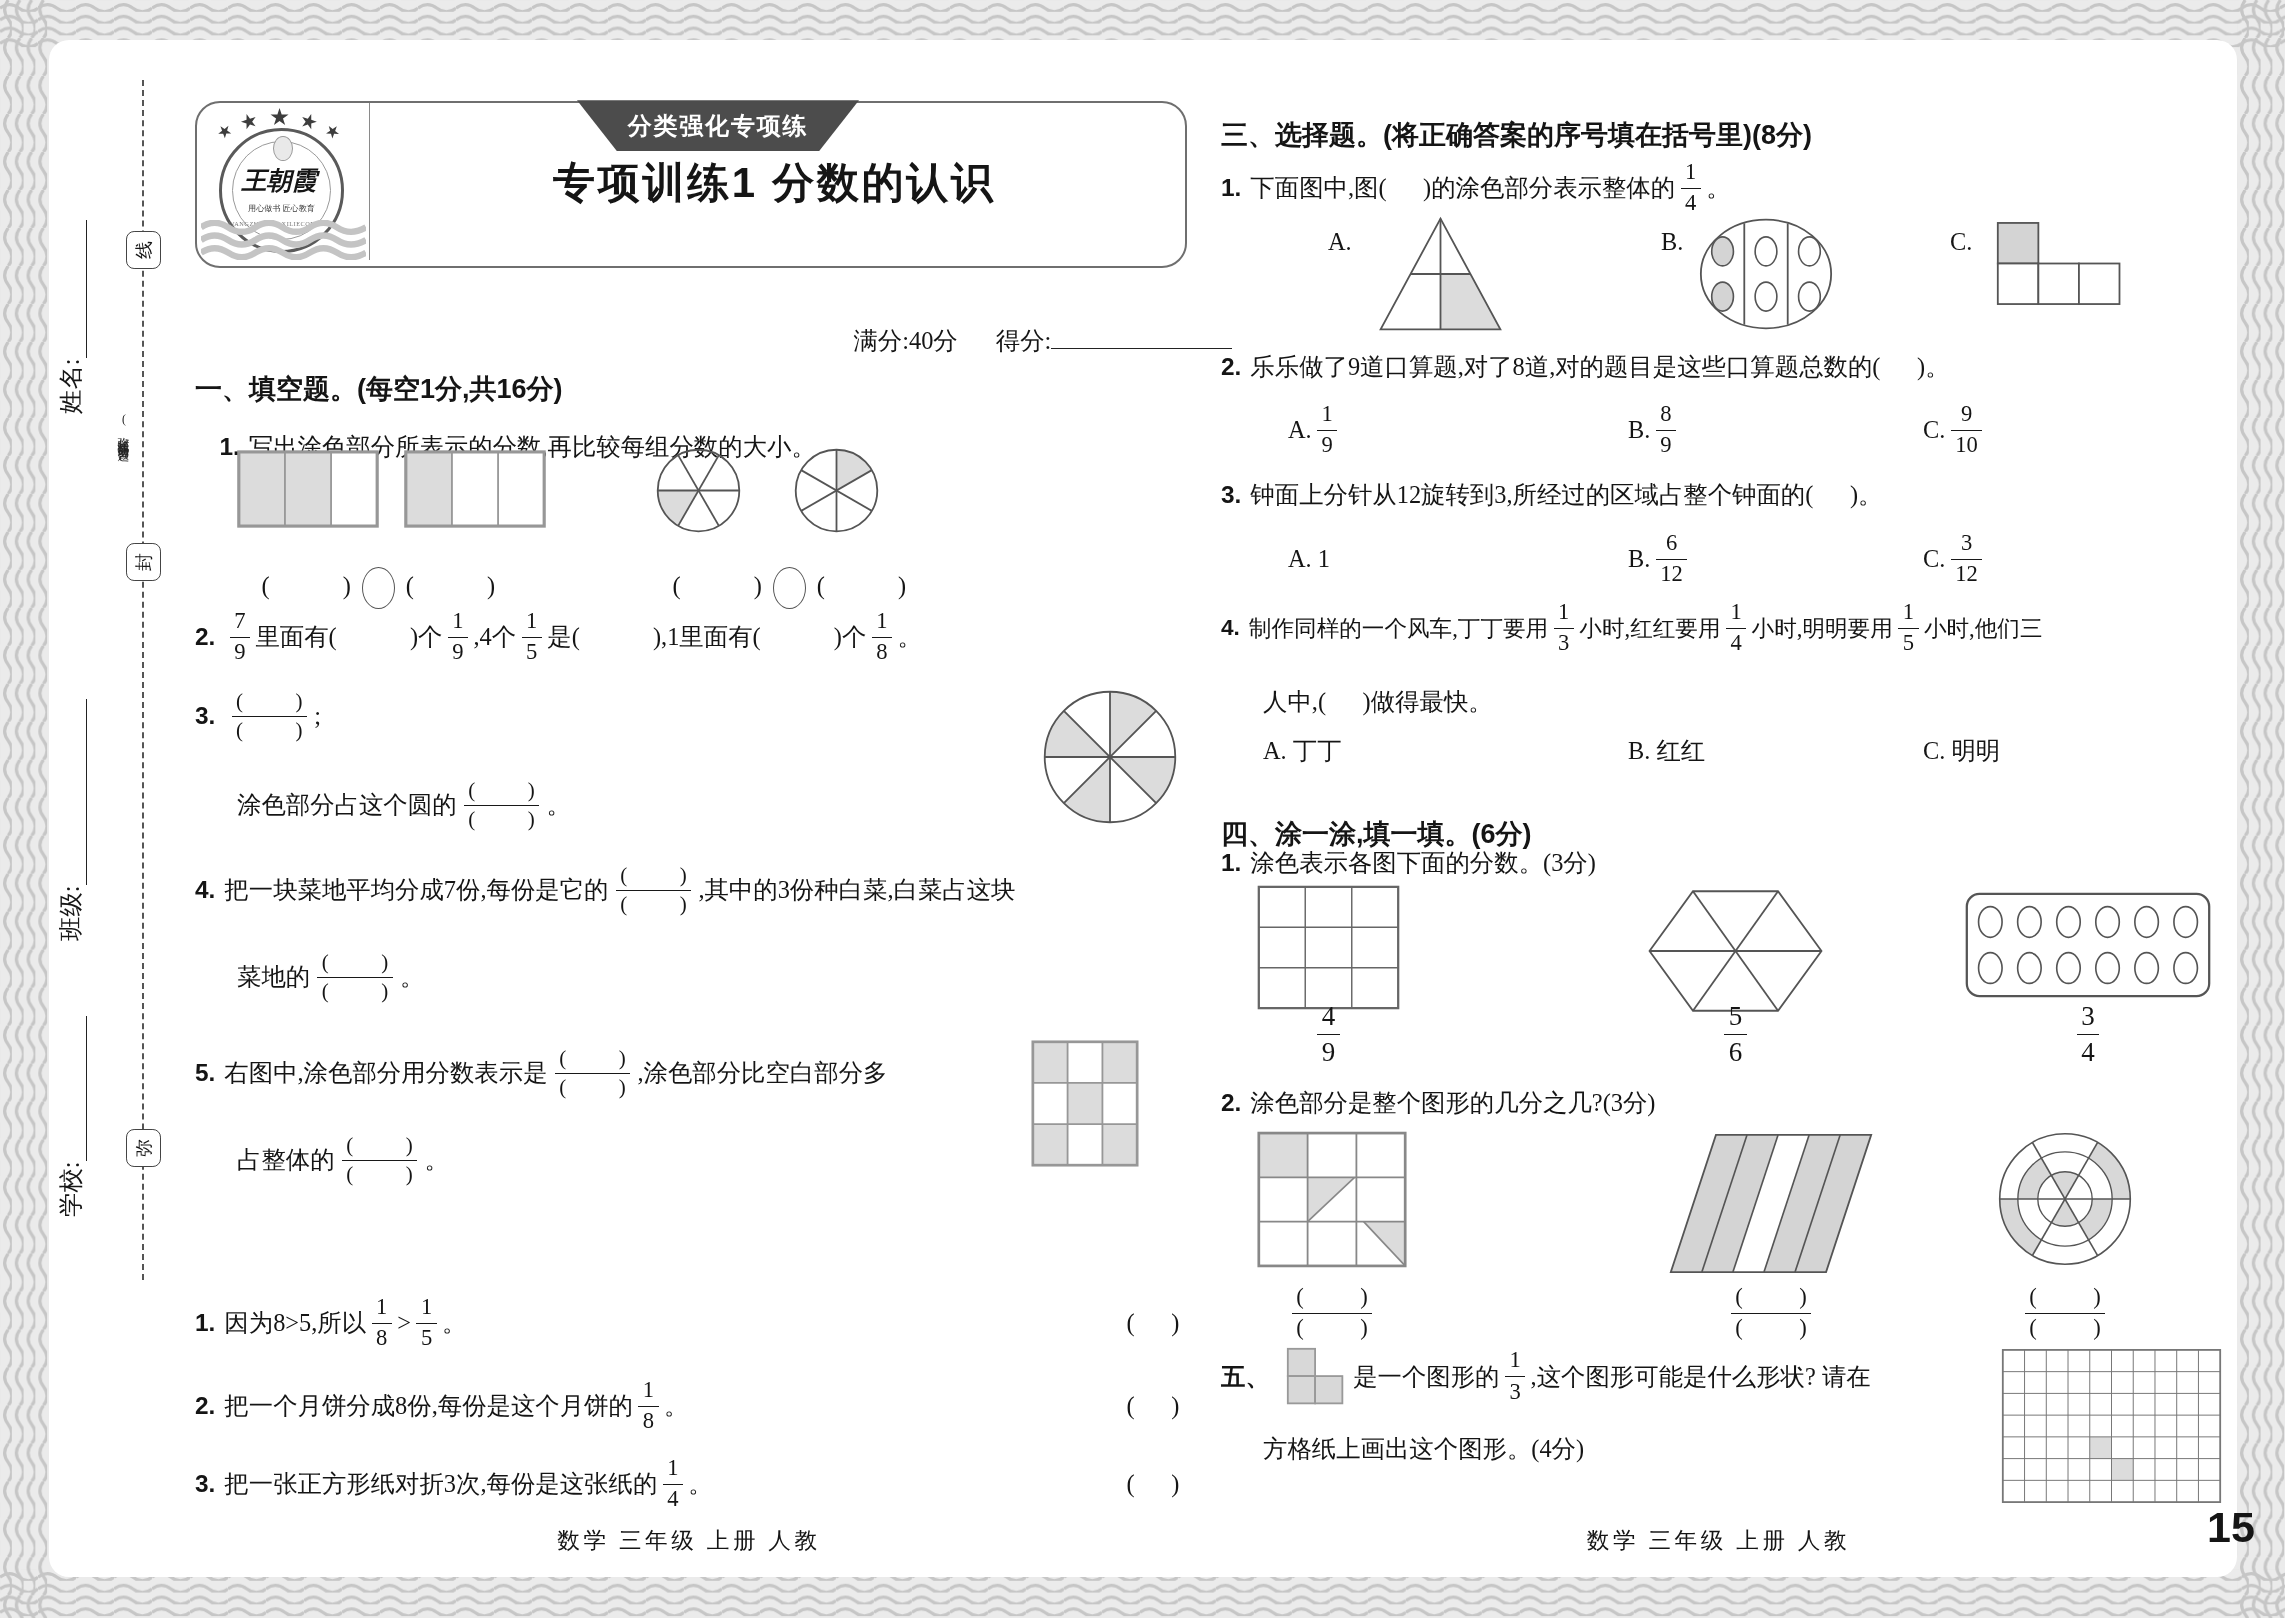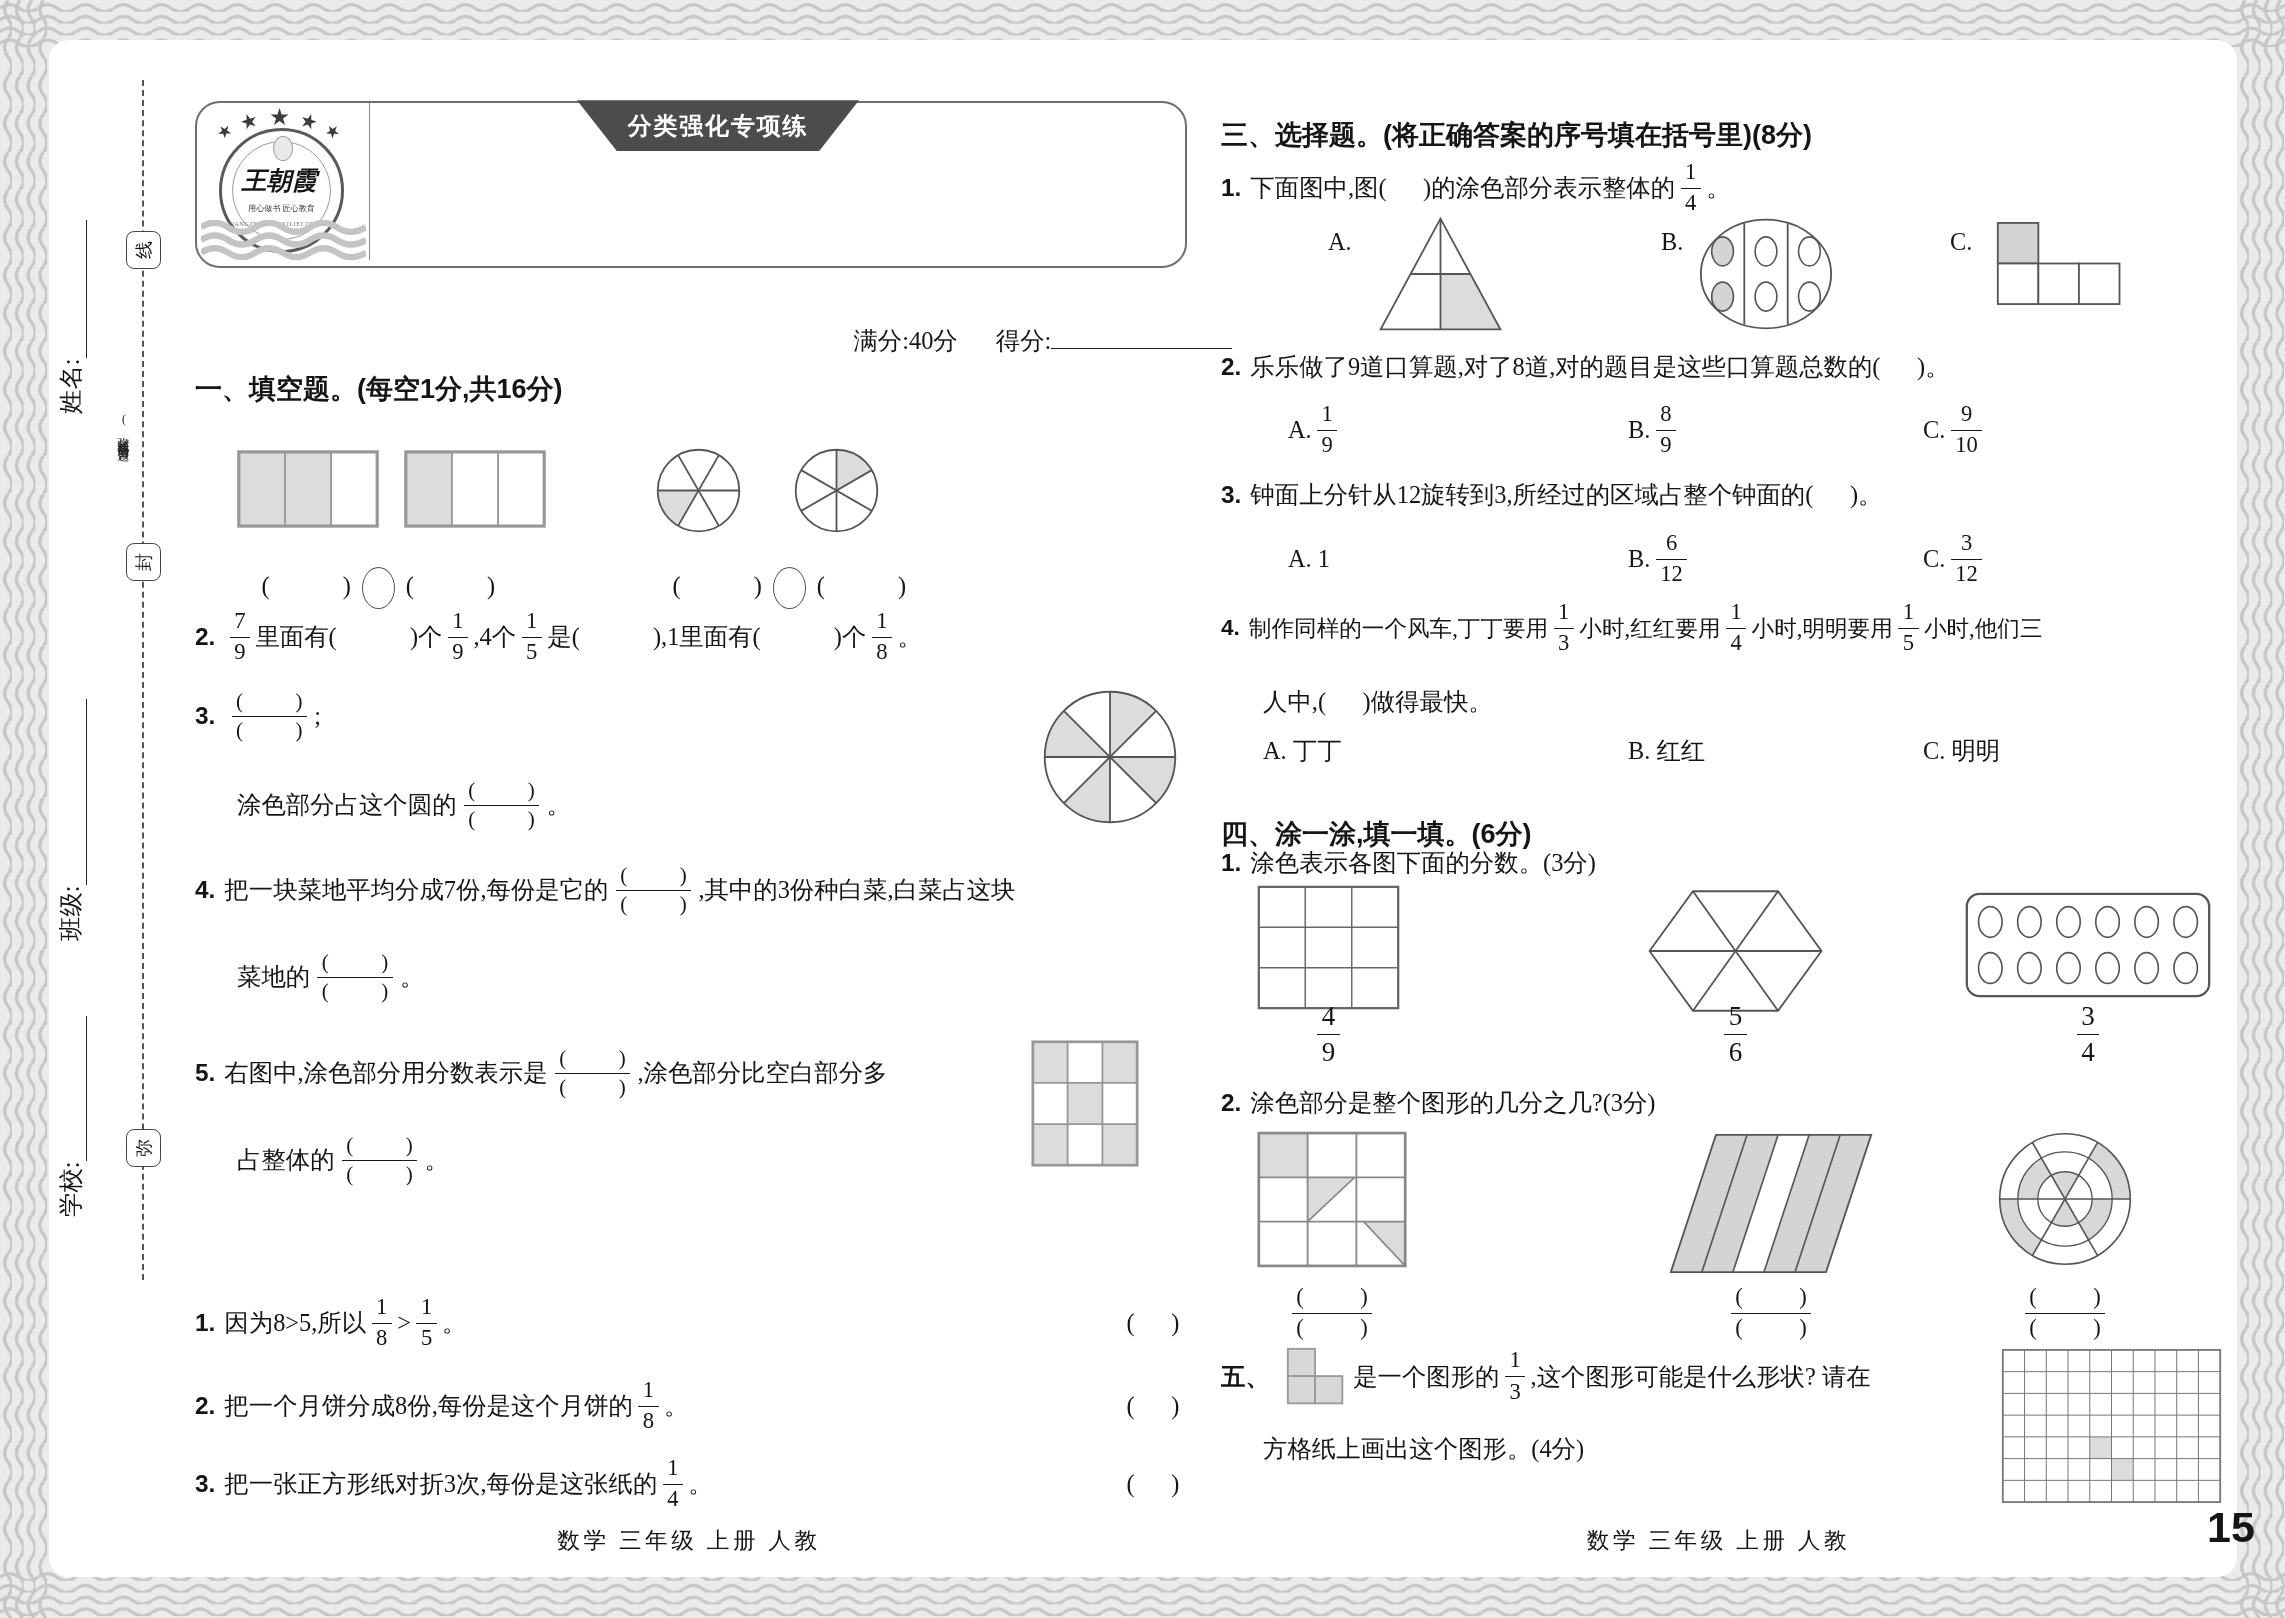--- a/index.html
+++ b/index.html
@@ -130,28 +130,32 @@
         <div class="lslogan">用心做书 匠心教育</div>
         <div class="lring">WANGZHAOXIAXILIECONGSHU</div>
       </div>
       <svg style="position:absolute;left:3.6px;bottom:0" width="165" height="40" viewBox="0 0 182 44">
         <path d="M0 8 Q 15 -2 30 8 T 60 8 T 90 8 T 120 8 T 150 8 T 182 8" fill="none" stroke="#c4c4c4" stroke-width="7"></path>
         <path d="M0 22 Q 15 12 30 22 T 60 22 T 90 22 T 120 22 T 150 22 T 182 22" fill="none" stroke="#c4c4c4" stroke-width="7"></path>
         <path d="M0 36 Q 15 26 30 36 T 60 36 T 90 36 T 120 36 T 150 36 T 182 36" fill="none" stroke="#c4c4c4" stroke-width="7"></path>
       </svg>
     </div>
     <div class="hbadge">分类强化专项练</div>
+    <div class="htitle">专项训练1  分数的认识</div>
   </div>
 
   <div class="abs t" style="left:829px;top:293px">
     <span>满分:40分</span><span style="display:inline-block;width:38px"></span><span>得分:</span><span class="scoreline"></span>
   </div>
 
   <div class="abs h" style="left:195px;top:344px">一、填空题。(每空1分,共16分)</div>
 
+  <div class="abs t" style="left:195px;top:403px">
+    <b class="qn">1.</b><span>写出涂色部分所表示的分数,再比较每组分数的大小。</span>
+  </div>
 
   <svg class="abs" style="left:237px;top:450px" width="142" height="78" viewBox="0 0 157 86">
     <rect x="2" y="2" width="153" height="82" fill="#ffffff"></rect>
     <rect x="2" y="2" width="102" height="82" fill="#dcdcdc"></rect>
     <rect x="2" y="2" width="153" height="82" fill="none" stroke="#979797" stroke-width="3.5"></rect>
     <line x1="53" y1="2" x2="53" y2="84" stroke="#979797" stroke-width="2"></line>
     <line x1="104" y1="2" x2="104" y2="84" stroke="#979797" stroke-width="2"></line>
   </svg>
   <svg class="abs" style="left:404px;top:450px" width="142" height="78" viewBox="0 0 157 86">
     <rect x="2" y="2" width="153" height="82" fill="#ffffff"></rect>

